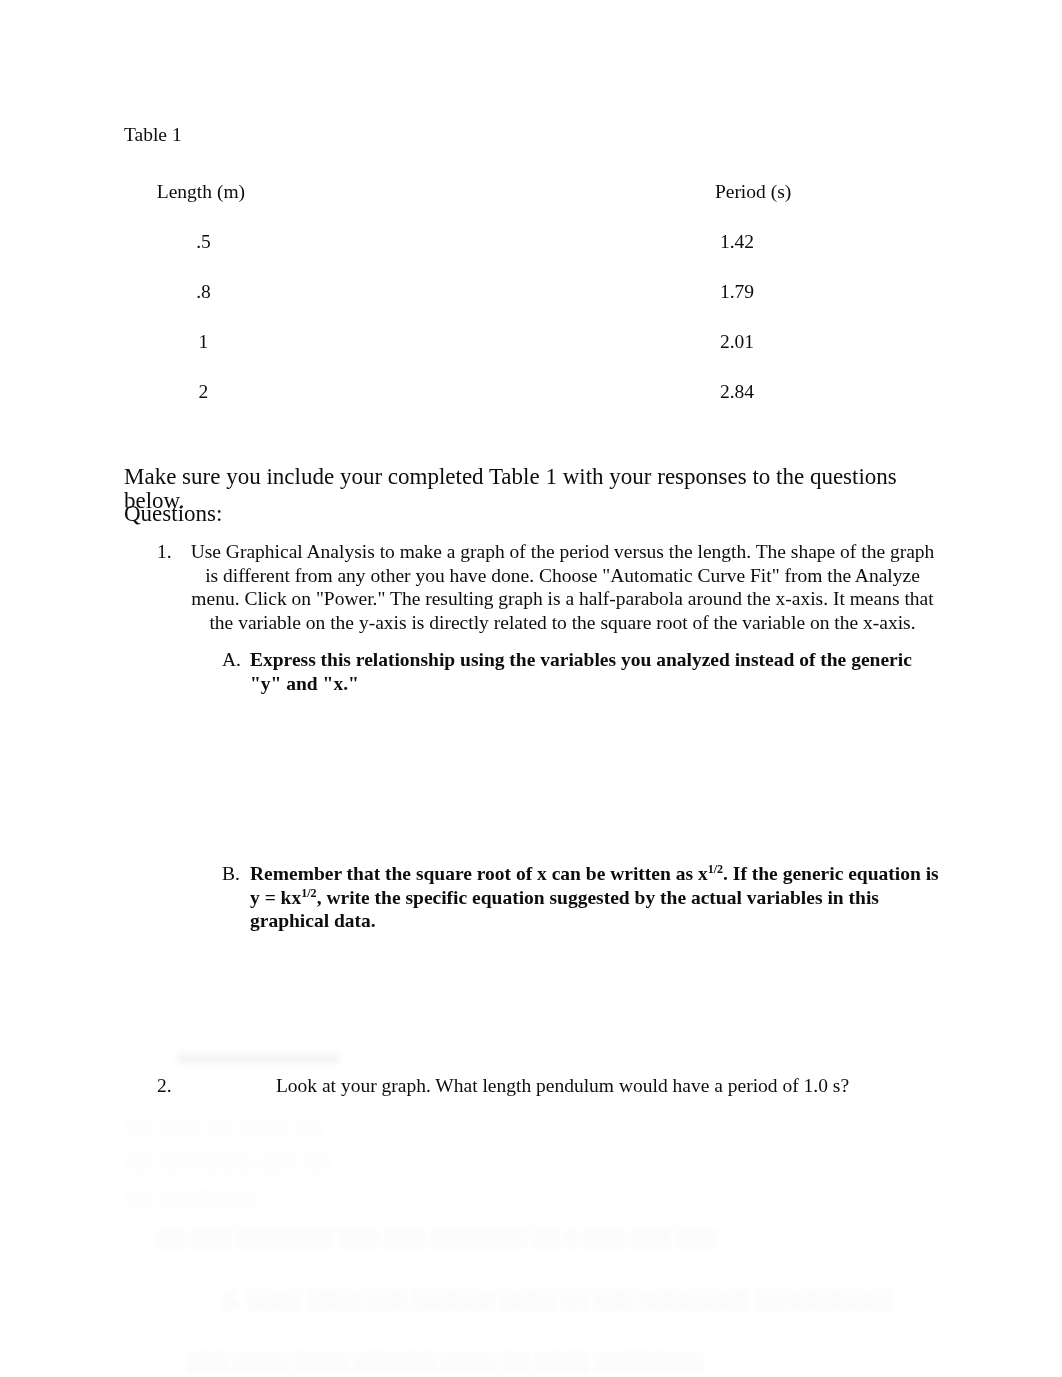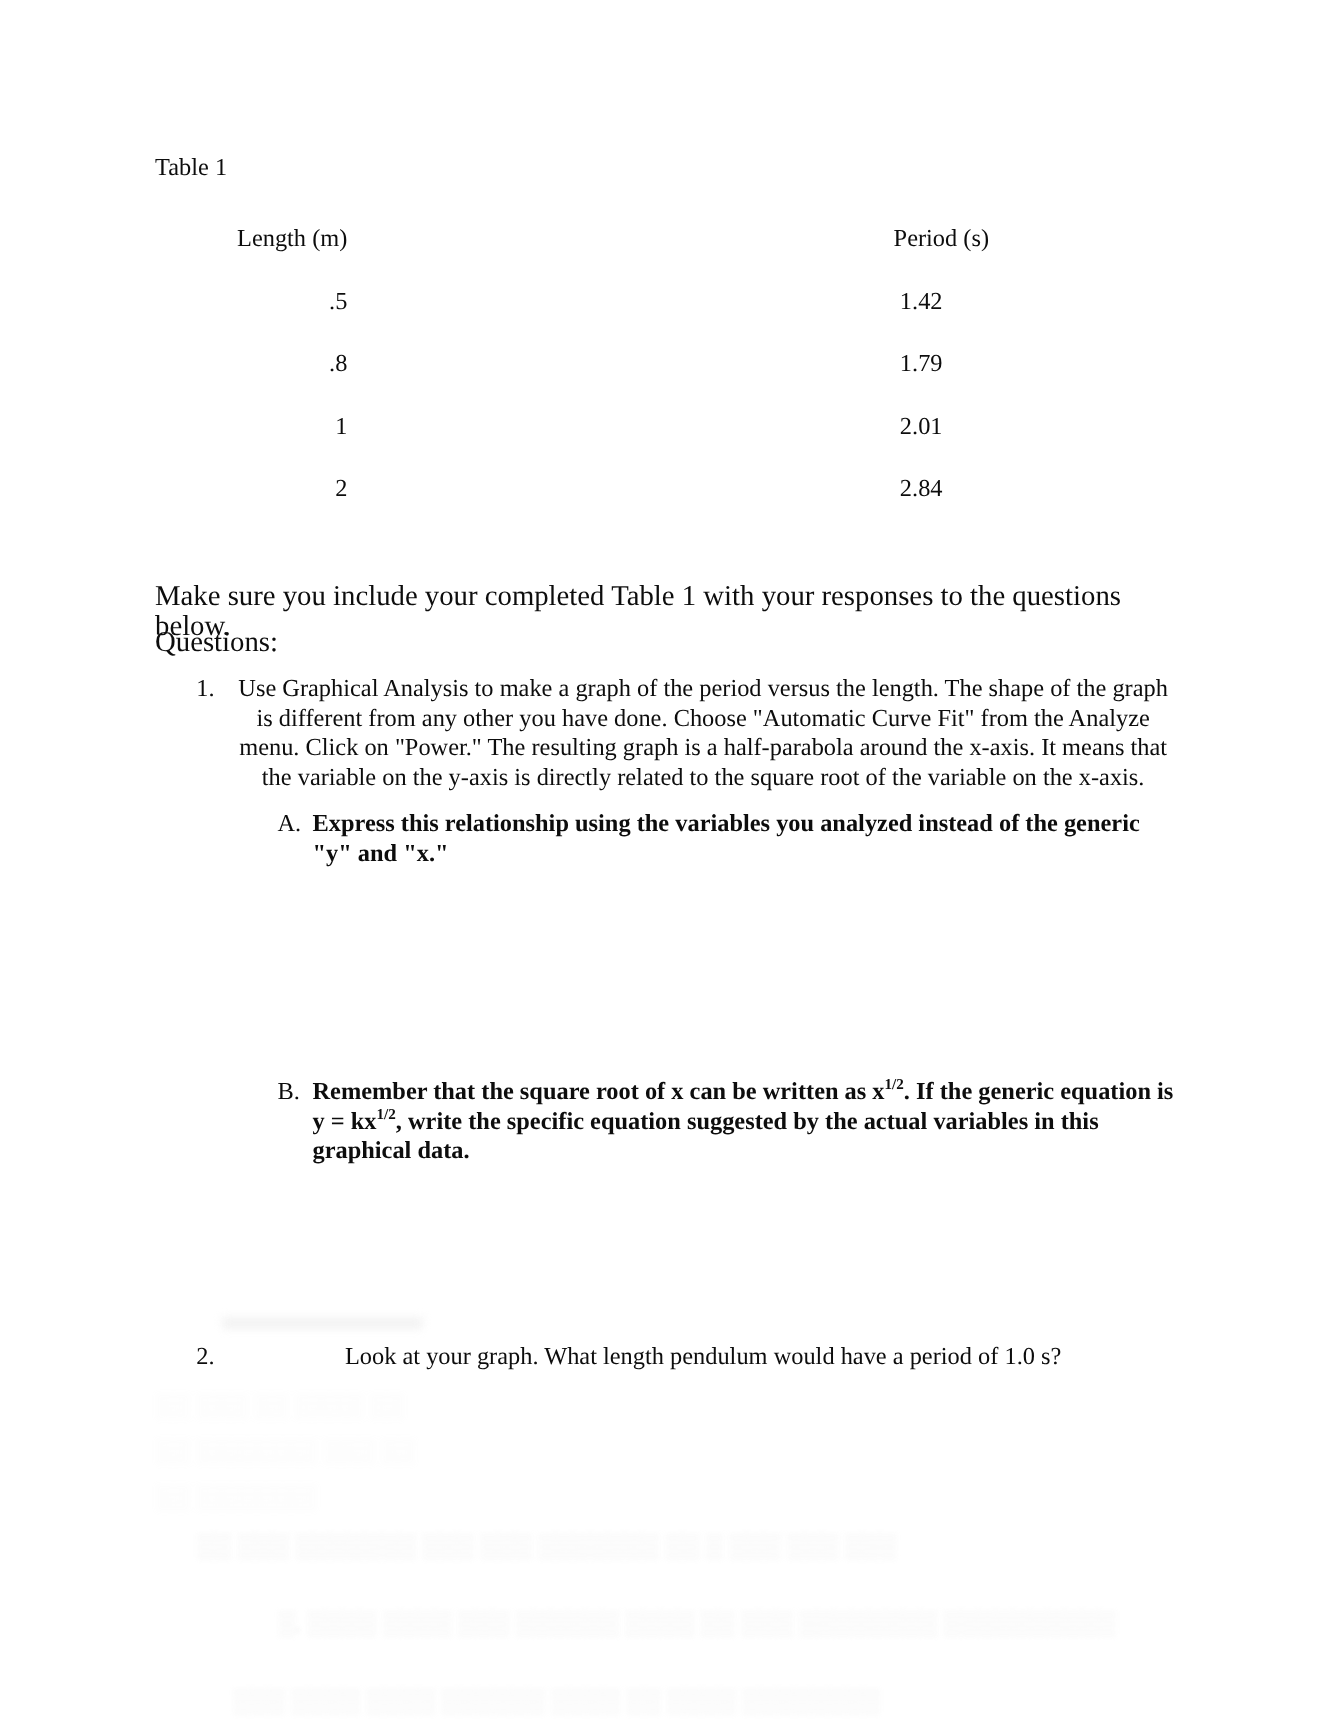--- a/index.html
+++ b/index.html
@@ -45,21 +45,21 @@
   .data-table td {
     border: 0;
     padding: 0;
     font-weight: normal;
     height: 50px;
     vertical-align: middle;
   }
   .data-table th.col-length,
   .data-table td.col-length {
     width: 430px;
-    text-align: right;
+    text-align: center;
     padding-left: 5px;
   }
   .data-table th.col-length { padding-left: 0px; }
   .data-table th.col-period,
   .data-table td.col-period {
     width: 270px;
     text-align: left;
     padding-left: 437px;
   }
   .data-table td.col-period { padding-left: 442px; }

